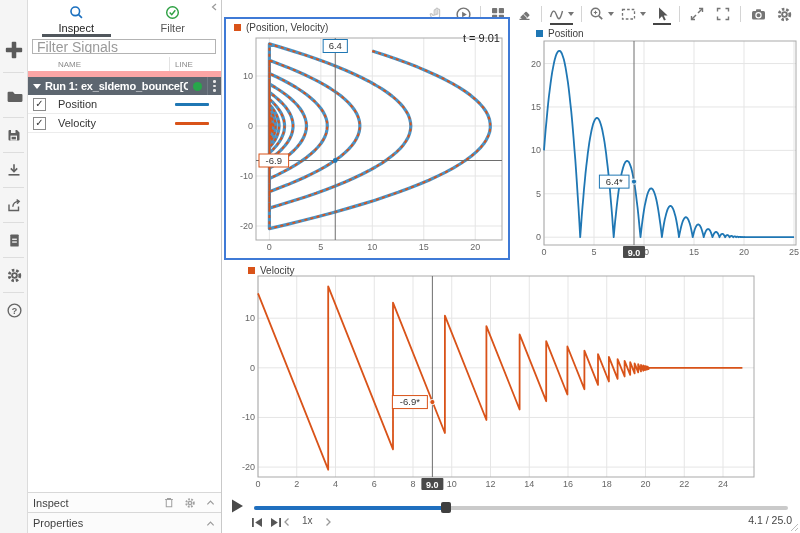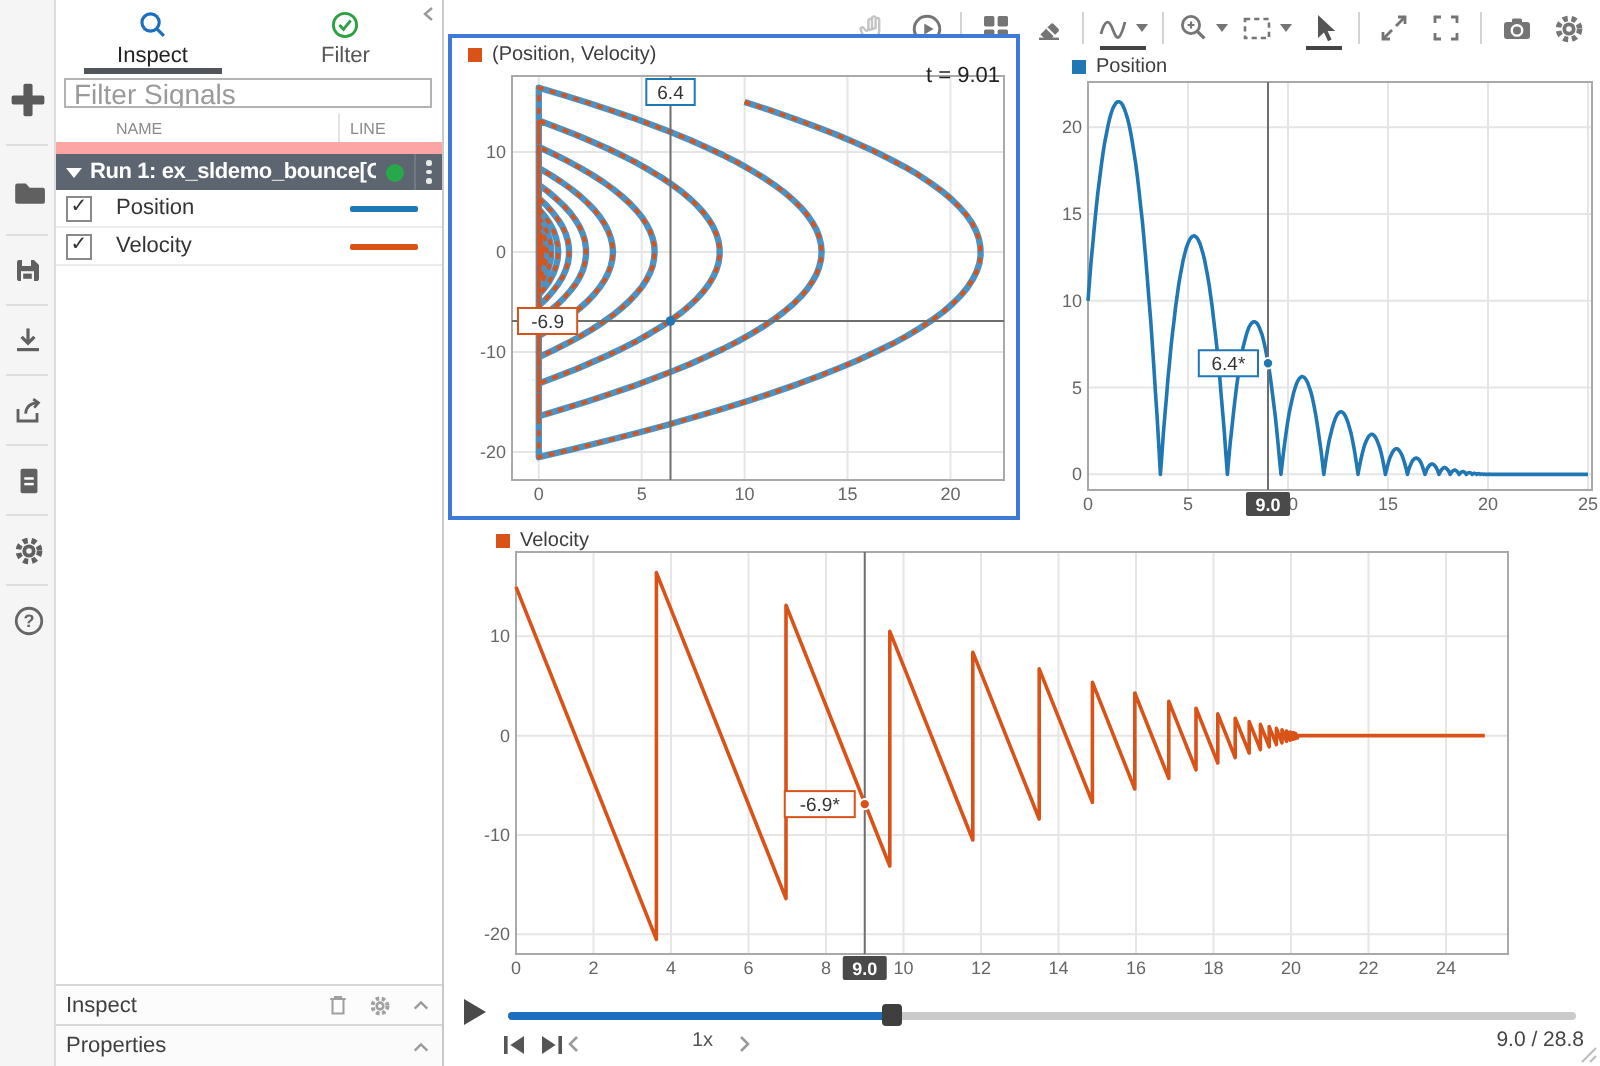--- a/index.html
+++ b/index.html
@@ -71,21 +71,21 @@
   .tlabel{position:absolute;right:8px;top:13px;font-weight:normal;color:#222;z-index:2;}
   
   .playbar{position:absolute;left:0;right:0;bottom:0;height:38px;background:#fff;}
   .play-btn{position:absolute;left:6px;top:3px;width:18px;height:18px;border:none;background:none;padding:0;cursor:pointer;}
   .track{position:absolute;left:32px;right:12px;top:11px;height:4px;background:#cacaca;border-radius:2px;}
   .track .fill{height:100%;background:#1f6fbf;border-radius:2px;}
   .track .handle{position:absolute;top:-4px;width:10px;height:11px;background:#3f3f3f;border-radius:2px;cursor:pointer;}
   .steps{position:absolute;left:28px;top:21px;display:flex;gap:6px;align-items:center;}
   .steps button{border:none;background:none;padding:0;width:13px;height:12px;cursor:pointer;}
   .speed{position:absolute;left:60px;top:20px;display:flex;gap:11px;align-items:center;color:#888;}
-  .speed .spd-lbl{color:#555;font-size:10px;margin-left:44px;}
+  .speed .spd-lbl{color:#555;font-size:10px;}
   .speed button{border:none;background:none;padding:0;cursor:pointer;width:9px;height:11px;}
   .time-label{position:absolute;right:8px;top:19px;font-size:10.5px;color:#444;}
   .grip{position:absolute;right:1px;bottom:1px;}
 </style>
 </head>
 <body>
 
 <div class="app">
 
   <div class="sidebar">
@@ -488,21 +488,21 @@
               <polyline points="5.5,1.5 2,5 5.5,8.5" fill="none" stroke="#9a9a9a" stroke-width="1.3"></polyline>
             </svg>
         </button>
         <span class="spd-lbl">1x</span>
         <button>
           <svg width="8" height="10" viewBox="0 0 8 10">
               <polyline points="2.5,1.5 6,5 2.5,8.5" fill="none" stroke="#9a9a9a" stroke-width="1.3"></polyline>
             </svg>
         </button>
       </div>
-      <span class="time-label">9.0 / 28.8</span>
+      <span class="time-label">4.1 / 25.0</span>
       <svg class="grip" width="10" height="10" viewBox="0 0 10 10">
           <g stroke="#bbb" stroke-width="1">
             <path d="M9 2 2 9"></path>
             <path d="M9 6 6 9"></path>
           </g>
         </svg>
     </div>
   </div>
 </div>
 

